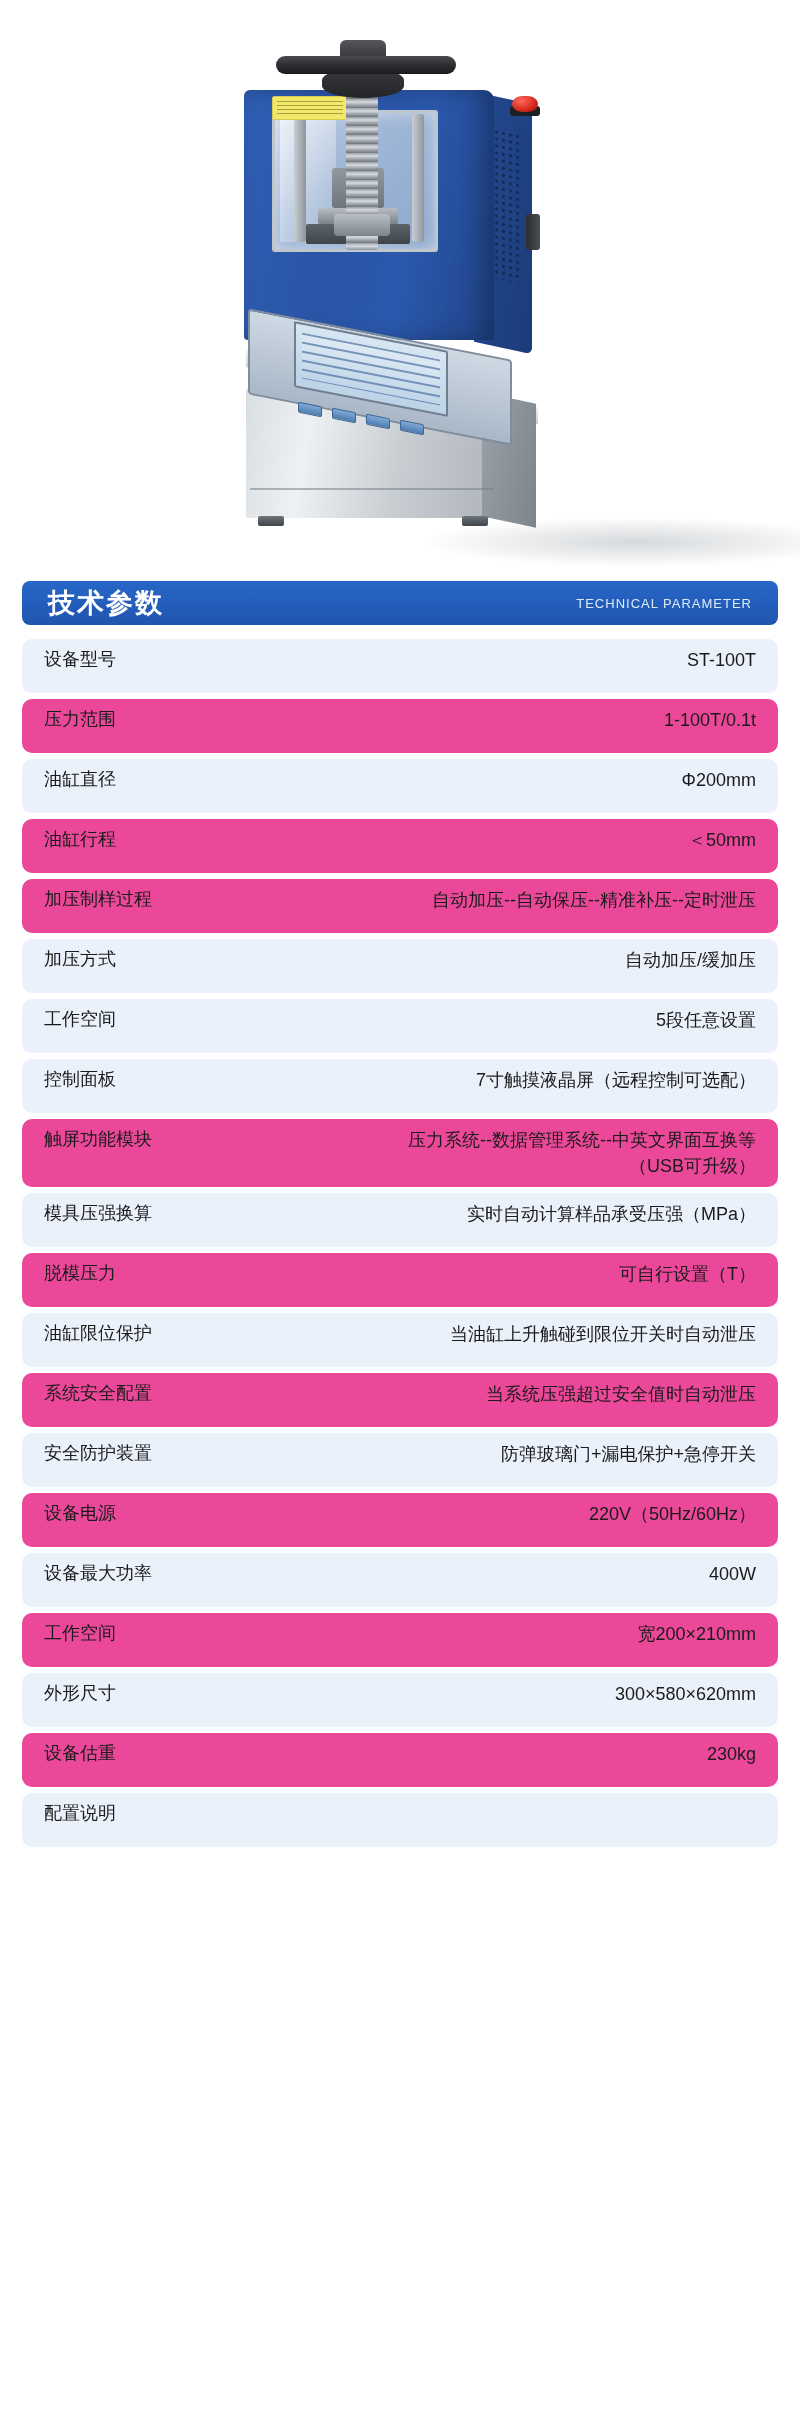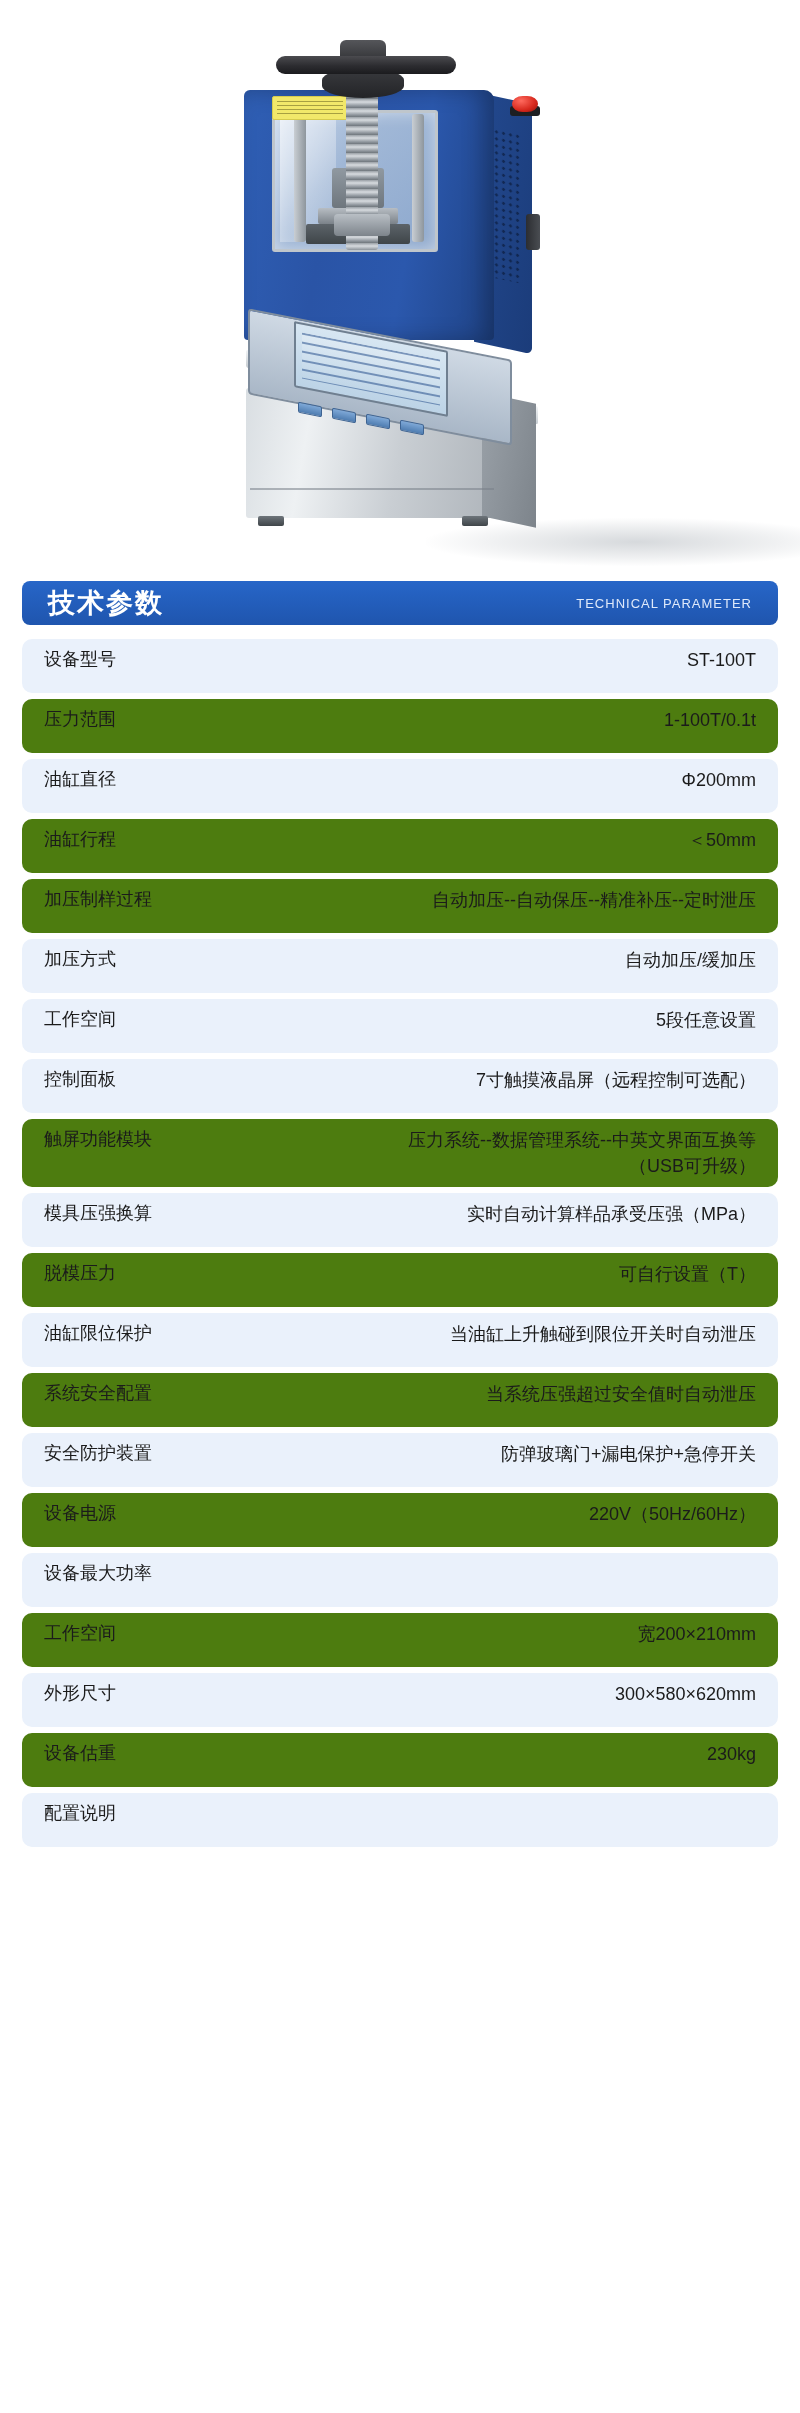--- a/index.html
+++ b/index.html
@@ -359,21 +359,21 @@
     display: flex;
     align-items: flex-start;
     justify-content: space-between;
     background: #eaf1fb;
     border-radius: 10px;
     min-height: 54px;
     padding: 8px 22px;
     box-sizing: border-box;
   }
   .spec-row.alt {
-    background: #4d7c0f;
+    background: #ec4899;
   }
   .spec-label {
     color: #1b1b1b;
     font-size: 18px;
     white-space: nowrap;
     flex: 0 0 auto;
     padding-right: 14px;
   }
   .spec-value {
     color: #1b1b1b;
@@ -517,20 +517,21 @@
       <span class="spec-value">防弹玻璃门+漏电保护+急停开关</span>
     </div>
 
     <div class="spec-row alt">
       <span class="spec-label">设备电源</span>
       <span class="spec-value">220V（50Hz/60Hz）</span>
     </div>
 
     <div class="spec-row">
       <span class="spec-label">设备最大功率</span>
+      <span class="spec-value">400W</span>
     </div>
 
     <div class="spec-row alt">
       <span class="spec-label">工作空间</span>
       <span class="spec-value">宽200×210mm</span>
     </div>
 
     <div class="spec-row">
       <span class="spec-label">外形尺寸</span>
       <span class="spec-value">300×580×620mm</span>

